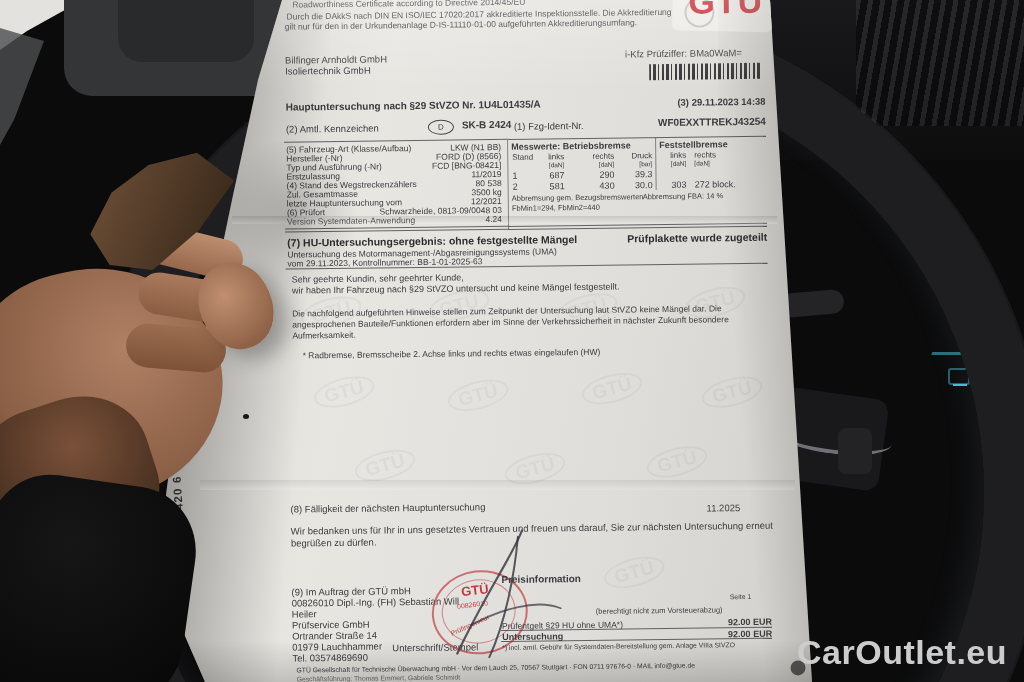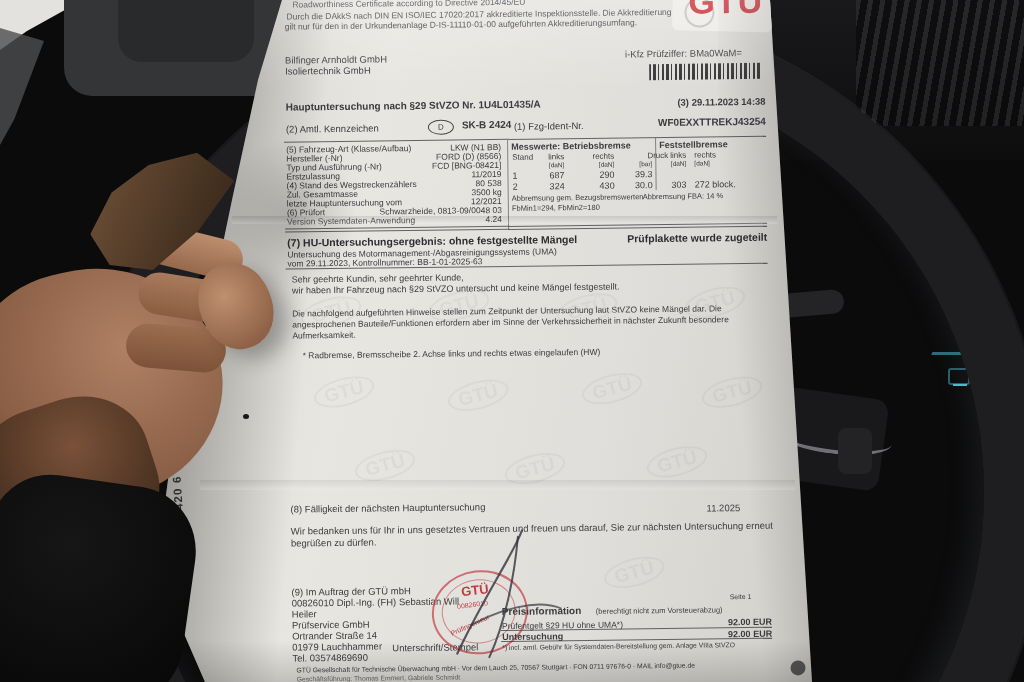--- a/index.html
+++ b/index.html
@@ -111,41 +111,41 @@
       <div class="t" style="left:288px;top:214px;">Version Systemdaten-Anwendung</div>
       <div class="t ra" style="left:330px;top:214px;width:173px;">4.24</div>
 
       <div class="vr" style="left:509px;top:140px;height:90px;"></div>
       <div class="vr" style="left:657px;top:140px;height:52px;"></div>
       <div class="t b" style="left:513px;top:142px;font-size:9px;">Messwerte: Betriebsbremse</div>
       <div class="t b" style="left:661px;top:142px;font-size:9px;">Feststellbremse</div>
       <div class="t" style="left:514px;top:153px;font-size:8px;">Stand</div>
       <div class="t ra" style="left:536px;top:153px;width:30px;font-size:8px;">links</div>
       <div class="t ra" style="left:584px;top:153px;width:32px;font-size:8px;">rechts</div>
-      <div class="t ra" style="left:640px;top:153px;width:30px;font-size:8px;">Druck</div>
+      <div class="t ra" style="left:624px;top:153px;width:30px;font-size:8px;">Druck</div>
       <div class="t ra" style="left:662px;top:153px;width:26px;font-size:8px;">links</div>
       <div class="t" style="left:696px;top:153px;font-size:8px;">rechts</div>
       <div class="t ra" style="left:536px;top:162px;width:30px;font-size:6.5px;">[daN]</div>
       <div class="t ra" style="left:584px;top:162px;width:32px;font-size:6.5px;">[daN]</div>
       <div class="t ra" style="left:624px;top:162px;width:30px;font-size:6.5px;">[bar]</div>
       <div class="t ra" style="left:662px;top:162px;width:26px;font-size:6.5px;">[daN]</div>
       <div class="t" style="left:696px;top:162px;font-size:6.5px;">[daN]</div>
       <div class="t" style="left:514px;top:171px;font-size:9px;">1</div>
       <div class="t ra" style="left:536px;top:171px;width:30px;font-size:9px;">687</div>
       <div class="t ra" style="left:584px;top:171px;width:32px;font-size:9px;">290</div>
       <div class="t ra" style="left:624px;top:171px;width:30px;font-size:9px;">39.3</div>
       <div class="t" style="left:514px;top:182px;font-size:9px;">2</div>
-      <div class="t ra" style="left:536px;top:182px;width:30px;font-size:9px;">324</div>
+      <div class="t ra" style="left:536px;top:182px;width:30px;font-size:9px;">581</div>
       <div class="t ra" style="left:584px;top:182px;width:32px;font-size:9px;">430</div>
       <div class="t ra" style="left:624px;top:182px;width:30px;font-size:9px;">30.0</div>
       <div class="t ra" style="left:662px;top:182px;width:26px;font-size:9px;">303</div>
       <div class="t" style="left:696px;top:182px;font-size:9px;">272 block.</div>
       <div class="t" style="left:513px;top:195px;font-size:7.5px;">Abbremsung gem. Bezugsbremswerten</div>
       <div class="t" style="left:644px;top:195px;font-size:7.5px;">Abbremsung FBA: 14 %</div>
-      <div class="t" style="left:513px;top:205px;font-size:7.5px;">FbMin1=294, FbMin2=180</div>
+      <div class="t" style="left:513px;top:205px;font-size:7.5px;">FbMin1=294, FbMin2=440</div>
 
       <div class="hr" style="left:286px;top:226px;width:482px;"></div>
       <div class="hr" style="left:286px;top:229px;width:482px;"></div>
 
       <div class="t b" style="left:288px;top:234px;font-size:10.5px;color:#2e2e32;">(7) HU-Untersuchungsergebnis: ohne festgestellte Mängel</div>
       <div class="t b ra" style="left:565px;top:234px;width:203px;font-size:10.5px;color:#2e2e32;">Prüfplakette wurde zugeteilt</div>
       <div class="t" style="left:288px;top:247px;">Untersuchung des Motormanagement-/Abgasreinigungssystems (UMA)</div>
       <div class="t" style="left:288px;top:256px;">vom 29.11.2023, Kontrollnummer: BB-1-01-2025-63</div>
       <div class="hr" style="left:286px;top:266px;width:482px;"></div>
 
@@ -173,21 +173,21 @@
         <div class="t" style="left:24px;top:28px;color:#c03a3e;font-size:7px;">00826010</div>
         <div class="t" style="left:14px;top:48px;color:#c03a3e;font-size:7px;transform:rotate(-18deg);">Prüfingenieur</div>
       </div>
       <svg class="abs" style="left:415px;top:525px;" width="160" height="140" viewBox="0 0 160 140">
         <path d="M38,128 C66,70 96,28 104,6" stroke="#33333d" stroke-width="2.2" fill="none" stroke-linecap="round" opacity="0.8"></path>
         <path d="M100,12 C96,52 86,98 70,132" stroke="#33333d" stroke-width="2" fill="none" stroke-linecap="round" opacity="0.8"></path>
         <path d="M52,100 C82,84 118,74 142,84" stroke="#33333d" stroke-width="1.8" fill="none" stroke-linecap="round" opacity="0.7"></path>
       </svg>
 
       <div class="t" style="left:726px;top:596px;font-size:7px;">Seite 1</div>
-      <div class="t b" style="left:498px;top:606px;font-size:10px;">Preisinformation</div>
+      <div class="t b" style="left:498px;top:574px;font-size:10px;">Preisinformation</div>
       <div class="t" style="left:592px;top:609px;font-size:7.5px;">(berechtigt nicht zum Vorsteuerabzug)</div>
       <div class="t" style="left:498px;top:621px;">Prüfentgelt §29 HU ohne UMA*)</div>
       <div class="t b ra" style="left:660px;top:620px;width:108px;font-size:9px;">92.00 EUR</div>
       <div class="hr" style="left:497px;top:630px;width:271px;"></div>
       <div class="t b" style="left:498px;top:632px;font-size:9px;">Untersuchung</div>
       <div class="t b ra" style="left:660px;top:632px;width:108px;font-size:9px;">92.00 EUR</div>
       <div class="hr" style="left:497px;top:641px;width:271px;"></div>
       <div class="t" style="left:498px;top:644px;font-size:6.8px;">*) incl. amtl. Gebühr für Systemdaten-Bereitstellung gem. Anlage VIIIa StVZO</div>
 
       <div class="t" style="left:292px;top:664px;font-size:6.8px;">GTÜ Gesellschaft für Technische Überwachung mbH · Vor dem Lauch 25, 70567 Stuttgart · FON 0711 97676-0 · MAIL info@gtue.de</div>
@@ -220,13 +220,14 @@
               background:radial-gradient(circle at 40% 35%,#c08f70,#8f6247 75%);transform:rotate(-22deg);
               box-shadow:10px 14px 20px rgba(0,0,0,.28);"></div>
   <div class="skin" style="left:88px;top:158px;width:150px;height:110px;transform:rotate(-8deg);
               clip-path:polygon(0 60%,18% 25%,45% 5%,78% 0,100% 30%,72% 70%,38% 100%,10% 90%);
               background:linear-gradient(120deg,#71523a,#4a3523 60%,#2f2115);"></div>
   <div class="skin" style="left:-24px;top:402px;width:180px;height:160px;border-radius:40%;
               background:radial-gradient(circle at 60% 30%,#7a5139,#3a2719 80%);transform:rotate(-18deg);"></div>
   <div class="abs" style="left:-20px;top:480px;width:210px;height:220px;background:radial-gradient(circle at 40% 30%,#161617,#060607);
               border-radius:30%;transform:rotate(8deg);z-index:5;"></div>
 
+  <div class="brand">CarOutlet.eu</div>
 </div>
 
 </body></html>

